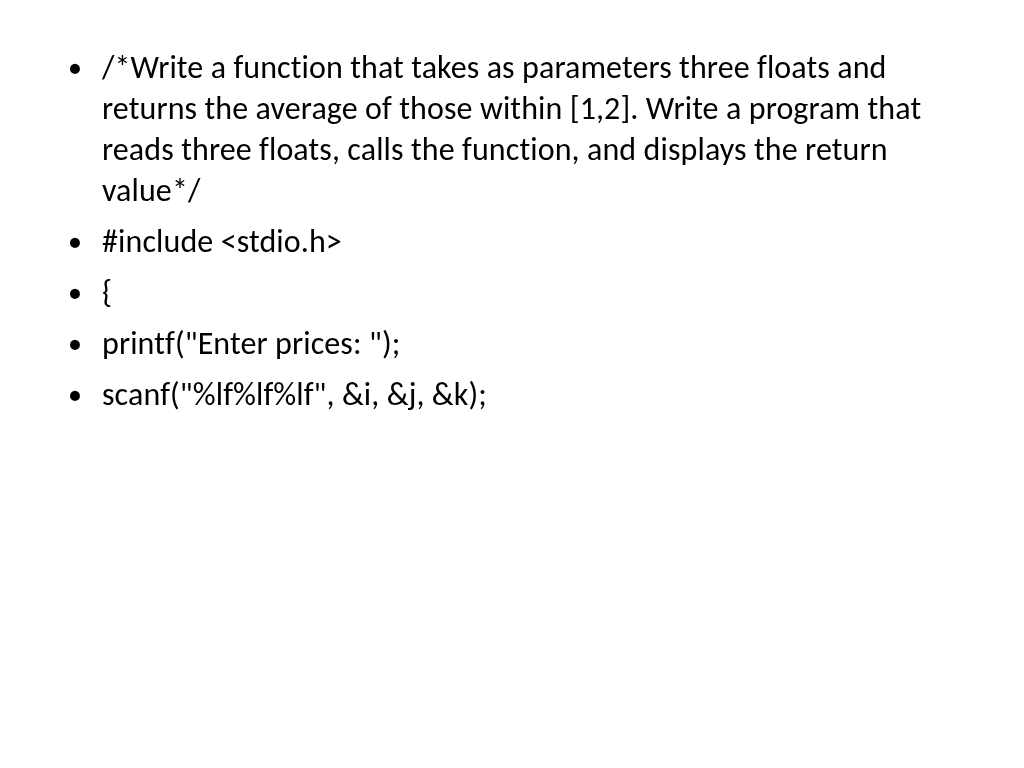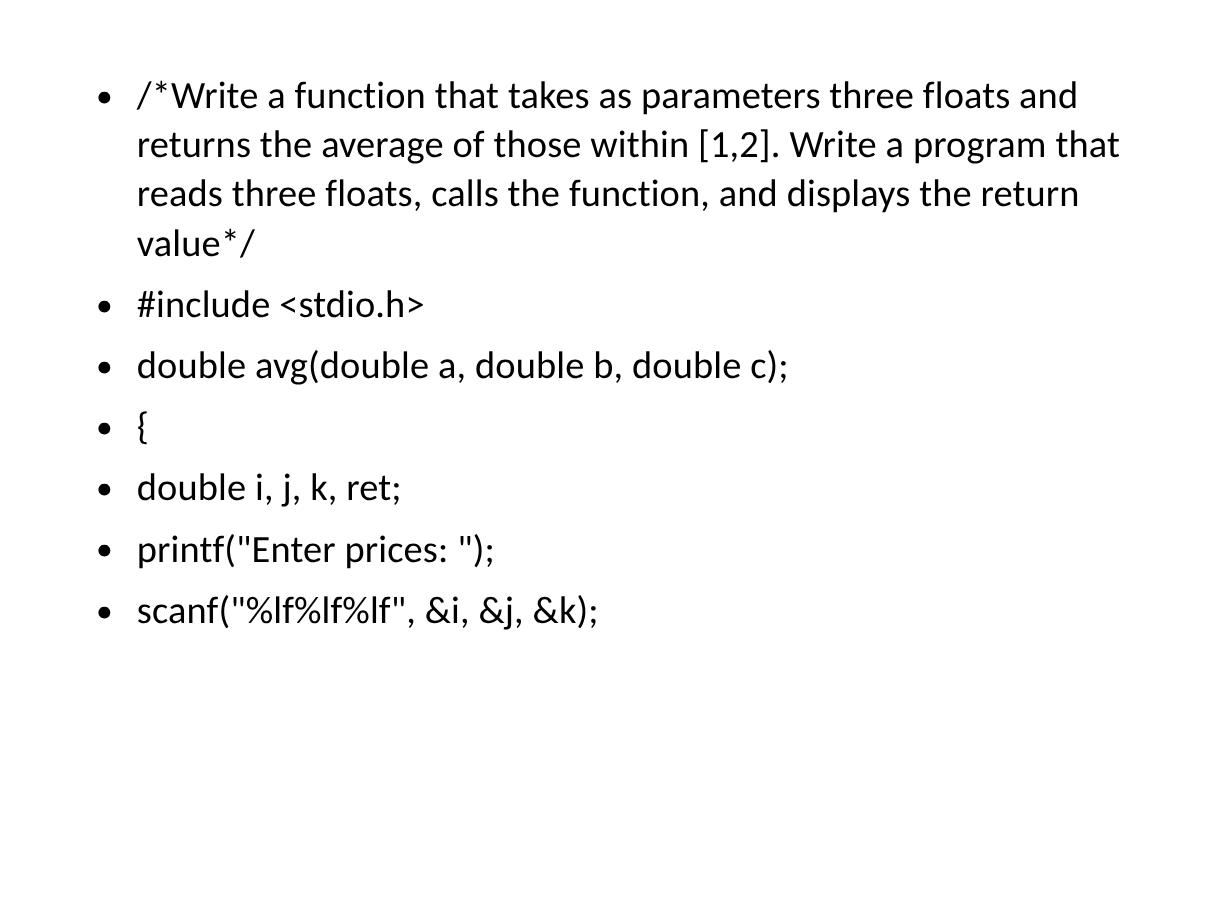--- a/index.html
+++ b/index.html
@@ -12,21 +12,21 @@
     color: #000000;
   }
   .slide {
     box-sizing: border-box;
     padding: 48px 60px 40px 60px;
     width: 1024px;
     height: 768px;
   }
   ul.bullets {
     list-style: none;
-    margin: 12px;
+    margin: 0;
     padding: 0;
   }
   ul.bullets > li {
     position: relative;
     padding-left: 42px;
     font-size: 32px;
     line-height: 1.28;
     margin-bottom: 10px;
     letter-spacing: 0.1px;
   }
@@ -42,19 +42,17 @@
     font-weight: 400;
   }
 </style>
 </head>
 <body>
 
 <div class="slide">
   <ul class="bullets">
     <li><span>/*Write a function that takes as parameters three floats and returns the average of those within [1,2]. Write a program that reads three floats, calls the function, and displays the return value*/</span></li>
     <li><span class="bold">#include &lt;stdio.h&gt;</span></li>
-    <li><span class="bold">double avg(double a, double b, double c);</span></li>
     <li><span>{</span></li>
-    <li><span class="bold">double i, j, k, ret;</span></li>
     <li><span>printf("Enter prices: ");</span></li>
     <li><span>scanf("%lf%lf%lf", &amp;i, &amp;j, &amp;k);</span></li>
   </ul>
 </div>
 
 </body></html>

